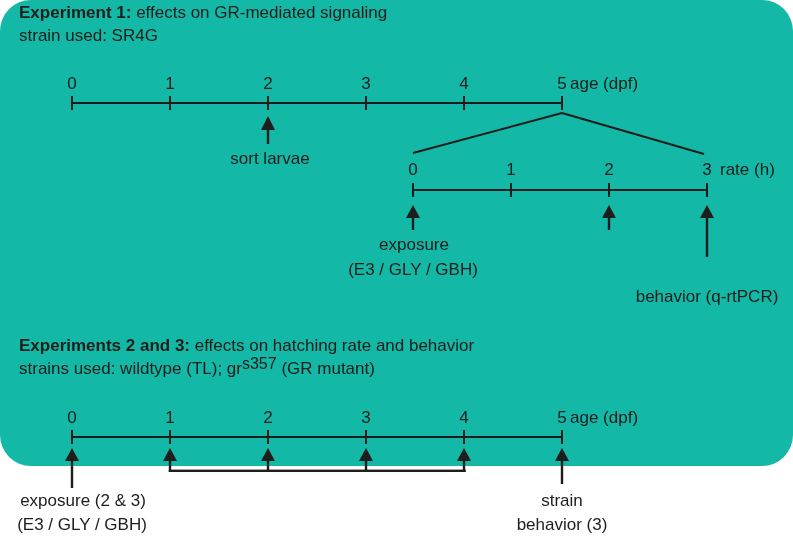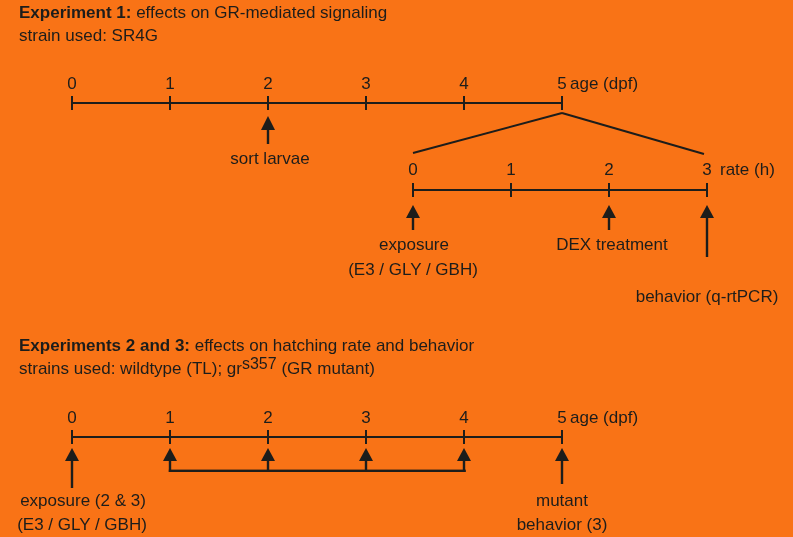--- a/index.html
+++ b/index.html
@@ -3,21 +3,21 @@
 <meta charset="utf-8">
 <style>
   * { margin: 0; padding: 0; box-sizing: border-box; }
   html, body { background: #ffffff; }
   body {
     width: 793px; height: 537px;
     font-family: "Liberation Sans", sans-serif;
     color: #1d1d1b;
     overflow: hidden;
   }
-  .fig { position: relative; width: 793px; height: 537px; background: #f97316; }
+  .fig { position: relative; width: 793px; height: 466px; background: #14b8a6; border-radius: 31px; }
   .gfx { position: absolute; left: 0; top: 0; }
   .txt {
     position: absolute;
     font-size: 17px;
     line-height: 1.25;
     white-space: nowrap;
     color: #1d1d1b;
   }
   .c { transform: translateX(-50%); text-align: center; }
   .b { font-weight: bold; }
@@ -122,36 +122,35 @@
   <div class="txt c" style="left:270px; top:148px">sort larvae</div>
 
   <div class="txt c" style="left:413px; top:159px">0</div>
   <div class="txt c" style="left:511px; top:159px">1</div>
   <div class="txt c" style="left:609px; top:159px">2</div>
   <div class="txt c" style="left:707px; top:159px">3</div>
   <div class="txt" style="left:720px; top:159px">rate (h)</div>
 
   <div class="txt c" style="left:414px; top:234px">exposure</div>
   <div class="txt c" style="left:413px; top:259px">(E3 / GLY / GBH)</div>
-  <div class="txt c" style="left:612px; top:234px">DEX treatment</div>
   <div class="txt c" style="left:707px; top:286px">behavior (q-rtPCR)</div>
 
   <div class="txt" style="left:19px; top:335px">
     <span class="b">Experiments 2 and 3:</span><span> effects on hatching rate and behavior</span>
   </div>
   <div class="txt" style="left:19px; top:358px">
     <span>strains used: wildtype (TL); gr</span><span class="sup">s357</span><span> (GR mutant)</span>
   </div>
 
   <div class="txt c" style="left:72px;  top:407px">0</div>
   <div class="txt c" style="left:170px; top:407px">1</div>
   <div class="txt c" style="left:268px; top:407px">2</div>
   <div class="txt c" style="left:366px; top:407px">3</div>
   <div class="txt c" style="left:464px; top:407px">4</div>
   <div class="txt c" style="left:562px; top:407px">5</div>
   <div class="txt" style="left:570px; top:407px">age (dpf)</div>
 
   <div class="txt c" style="left:83px; top:490px">exposure (2 &amp; 3)</div>
   <div class="txt c" style="left:82px; top:514px">(E3 / GLY / GBH)</div>
-  <div class="txt c" style="left:562px; top:490px">mutant</div>
+  <div class="txt c" style="left:562px; top:490px">strain</div>
   <div class="txt c" style="left:562px; top:514px">behavior (3)</div>
 
 </div>
 
 </body></html>

